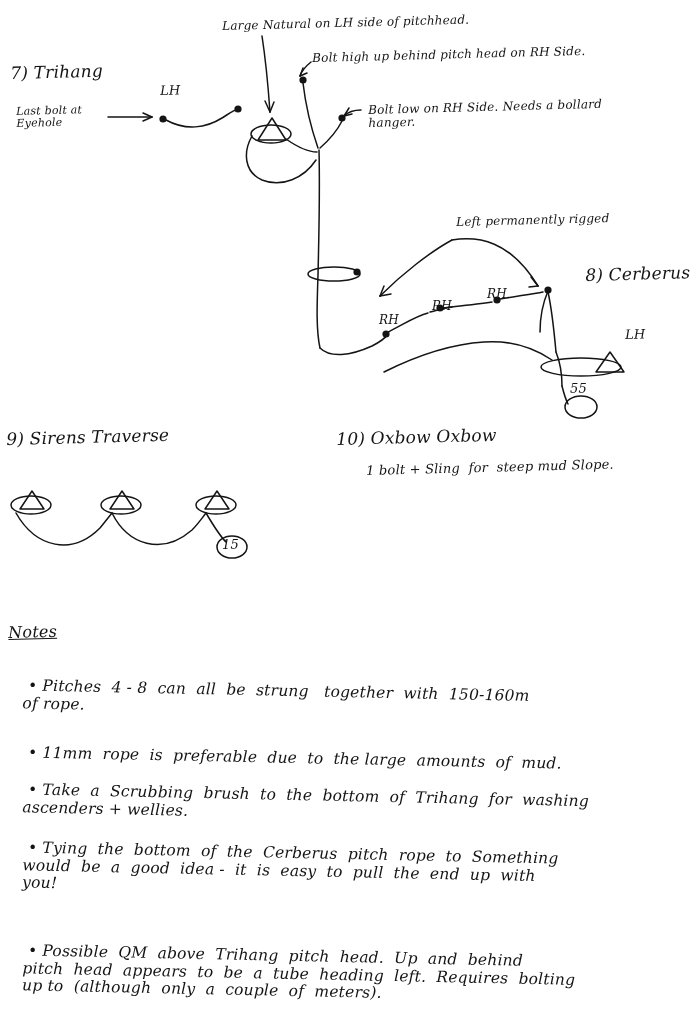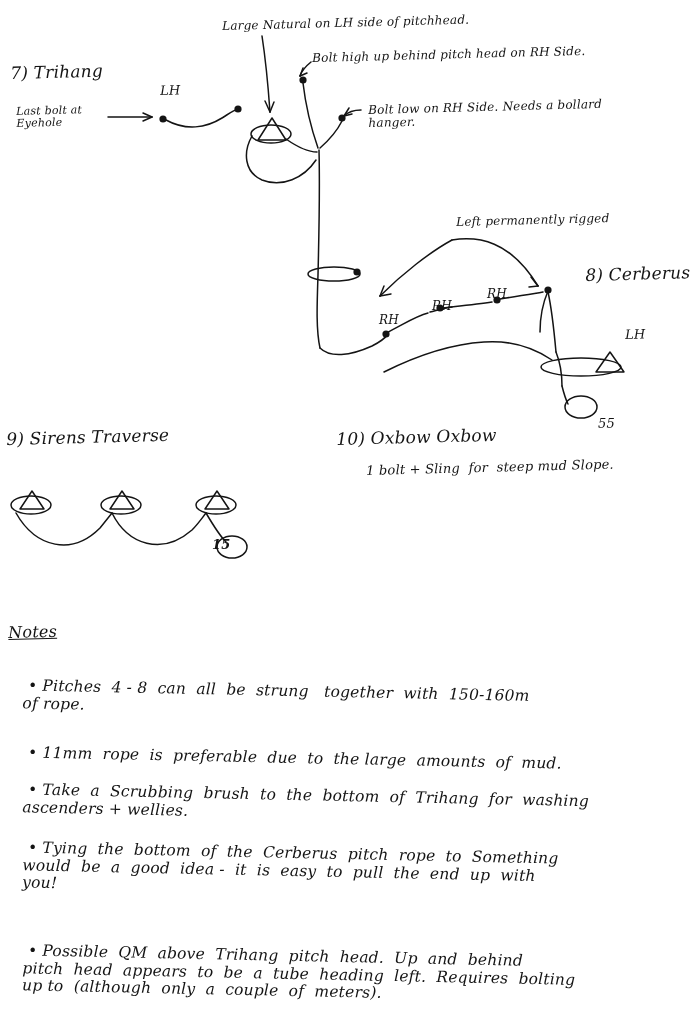--- a/index.html
+++ b/index.html
@@ -174,25 +174,25 @@
   <div class="hand t-title rot-1" style="left:585px; top:266px;">8) Cerberus</div>
 
   <div class="hand t-small rot-1" style="left:456px; top:216px;">Left permanently rigged</div>
 
   <div class="hand t-small" style="left:379px; top:314px;">RH</div>
   <div class="hand t-small" style="left:432px; top:300px;">RH</div>
   <div class="hand t-small" style="left:487px; top:288px;">RH</div>
 
   <div class="hand t-body rot-1" style="left:625px; top:328px;">LH</div>
 
-  <div class="hand t-body" style="left:570px; top:417px;margin-left:28px;">55</div>
+  <div class="hand t-body" style="left:570px; top:382px;">55</div>
 
   <div class="hand t-title rot-1" style="left:6px; top:430px;">9) Sirens Traverse</div>
 
-  <div class="hand t-body" style="left:212px; top:538px;font-weight:bold;">15</div>
+  <div class="hand t-body" style="left:222px; top:538px;">15</div>
 
   <div class="hand t-title rot-1" style="left:336px; top:430px;">10) Oxbow Oxbow</div>
 
   <div class="hand t-body rot-1" style="left:366px; top:464px;">1 bolt + Sling  for  steep mud Slope.</div>
 
   <div class="hand t-notes underline rot-1" style="left:8px; top:624px;">Notes</div>
 
   <div class="hand t-note-line rot-p1" style="left:8px; top:660px; width:690px;">
     <span>•&nbsp;</span><span>Pitches  4 - 8  can  all  be  strung   together  with  150-160m
    of rope.</span>

